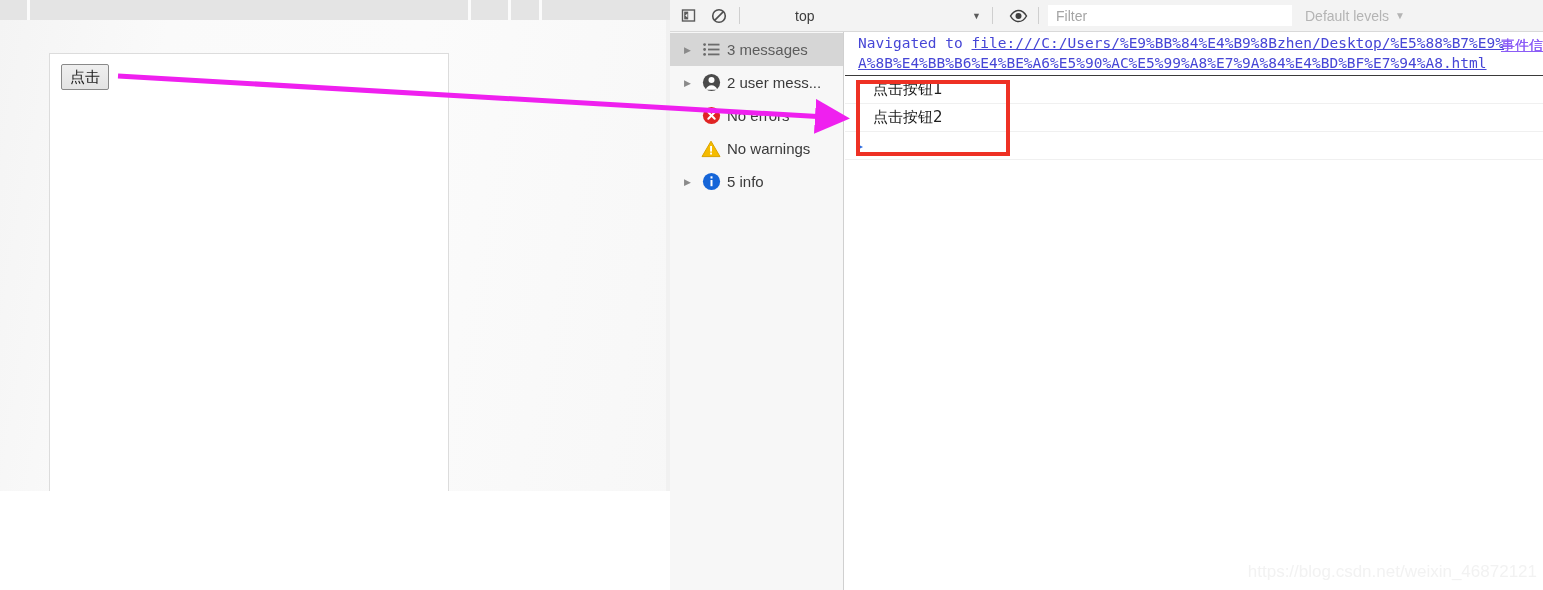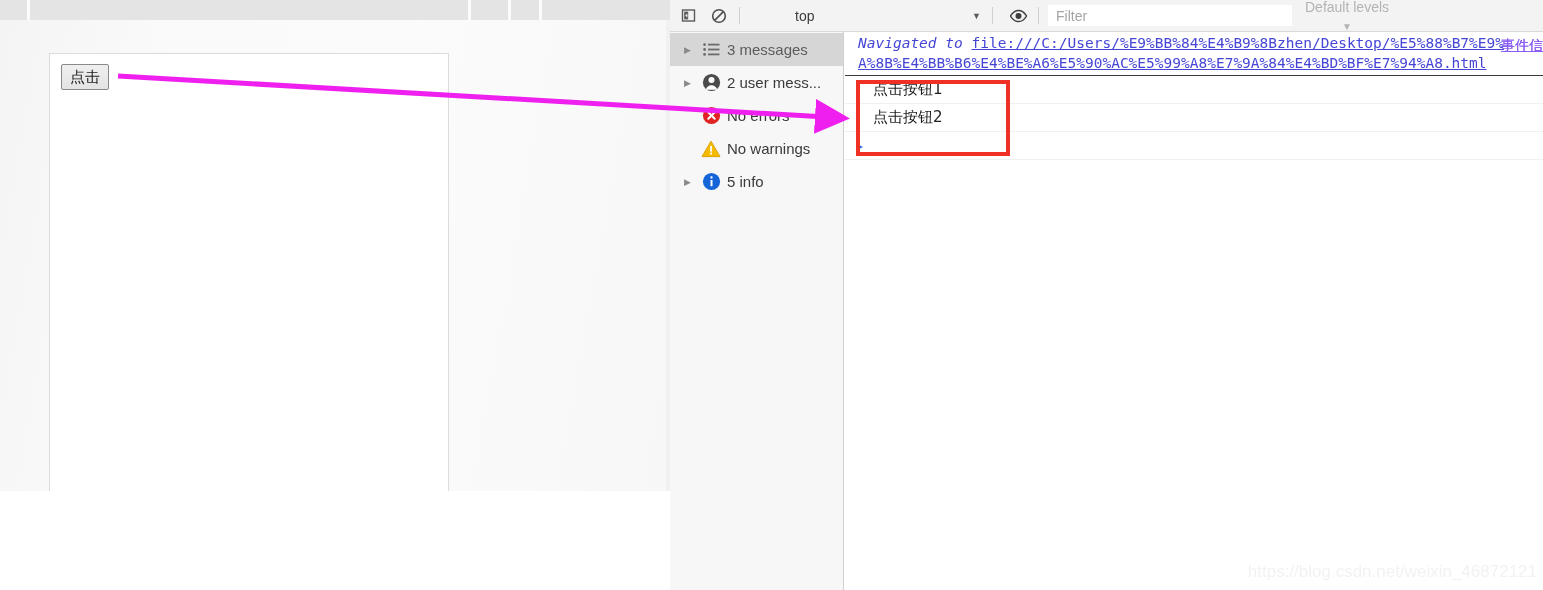--- a/index.html
+++ b/index.html
@@ -151,21 +151,20 @@
     color: #a5a5a5;
   }
   .levels-select {
     margin-left: 13px;
     font-size: 14px;
     color: #b4b4b4;
     display: flex;
     align-items: center;
     gap: 6px;
     cursor: default;
-    flex-direction: column;
   }
   .levels-select .caret { color: #b4b4b4; margin: 0; font-size: 10px; }
 
   
   .dt-sidebar {
     position: absolute;
     left: 0; top: 32px;
     width: 174px;
     height: 558px;
     background: #f7f7f7;
@@ -222,21 +221,21 @@
   .msg-nav {
     color: #4a4ae0;
     line-height: 20px;
     padding-left: 13px;
     padding-top: 1px;
     padding-bottom: 2px;
     border-bottom: 1px solid #3a3a3a;
     white-space: nowrap;
     overflow: hidden;
   }
-  .msg-nav .nav-label { color: #4646d6; font-style: italic; }
+  .msg-nav .nav-label { color: #4646d6; }
   .msg-nav a { color: #4646d6; text-decoration: underline; }
   .msg-nav .wrapline { display: block; }
 
   .msg-log {
     height: 28px;
     display: flex;
     align-items: center;
     padding-left: 28px;
     font-family: "DejaVu Sans", sans-serif;
     font-size: 15px;

